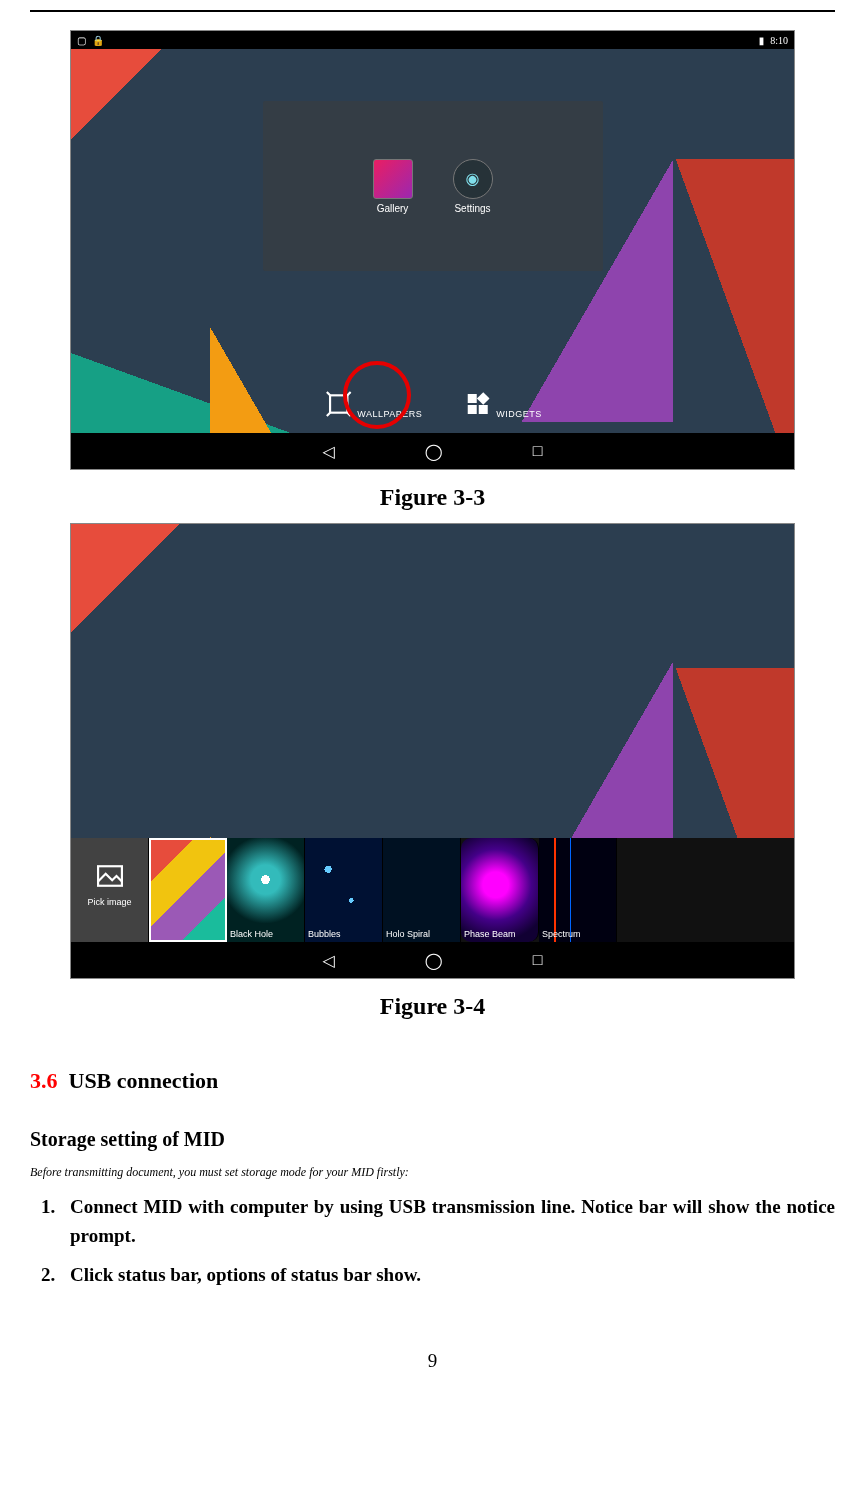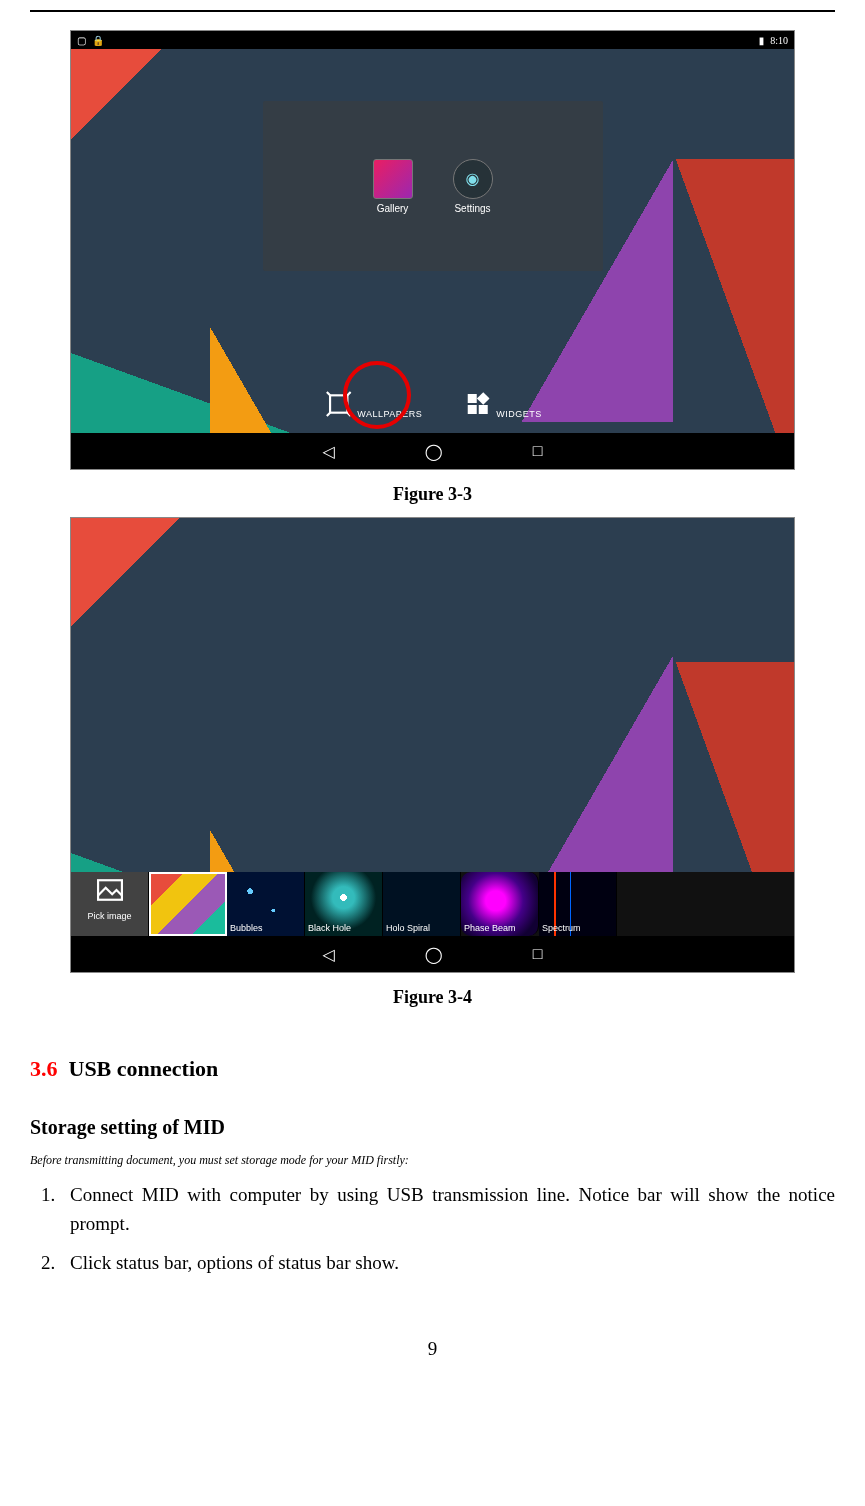--- a/index.html
+++ b/index.html
@@ -93,21 +93,21 @@
   }
 
   .set-wp-bar {
     position: absolute; top: 0; left: 0; right: 0;
     height: 42px; background: #ff5722;
     display: flex; align-items: center; gap: 14px;
     padding: 0 14px; color: #fff; font-family: sans-serif; font-size: 15px;
   }
   .wp-strip {
     position: absolute; bottom: 36px; left: 0; right: 0;
-    height: 64px; background: #111;
+    height: 104px; background: #111;
     display: flex; align-items: stretch;
   }
   .wp-item {
     position: relative;
     flex: 0 0 78px;
     border-right: 1px solid #000;
     display: flex; flex-direction: column; justify-content: flex-end;
     color:#fff; font-size: 9px; font-family: sans-serif;
     padding: 0 3px 3px;
     box-sizing: border-box;
@@ -118,21 +118,21 @@
   .wp-geo { background: linear-gradient(135deg,#e74c3c 0 25%,#f1c40f 25% 50%,#9b59b6 50% 75%,#1abc9c 75%); }
   .wp-bh { background: radial-gradient(circle at 50% 40%, #fff 0 6%, #3bb 6% 20%, #022 60%); }
   .wp-bub { background: radial-gradient(circle at 30% 30%, #6cf 0 4%, transparent 4%), radial-gradient(circle at 60% 60%, #6cf 0 3%, transparent 3%), #013; }
   .wp-holo { background: radial-gradient(circle at 50% 50%, #39f 0 3%, transparent 3%), #012; background-size: 16px 16px; }
   .wp-phase { background: radial-gradient(circle at 45% 45%, #f0f 0 18%, #408 50%, #103 80%); border-radius: 10px; }
   .wp-spec { background: linear-gradient(90deg, #001 0 20%, #f30 20% 22%, #001 22% 40%, #06f 40% 42%, #001 42%); }
 
   .caption {
     text-align: center;
     font-weight: bold;
-    font-size: 18px;
+    font-size: 24px;
     margin: 14px 0 12px;
   }
 
   .section-heading {
     margin: 48px 0 22px;
     font-size: 22px;
     font-weight: bold;
   }
   .section-heading .num { color: #ff0000; }
 
@@ -145,20 +145,21 @@
     font-size: 12px;
     line-height: 1.55;
     margin: 0 0 10px;
     font-style: italic;
   }
   ol.steps {
     font-size: 19px;
     line-height: 1.55;
     padding-left: 30px;
     margin: 0;
+    font-weight: bold;
   }
   ol.steps li { padding-left: 10px; margin-bottom: 10px; text-align: justify; }
 
   .page-number {
     text-align: center;
     font-size: 19px;
     margin-top: 60px;
     padding-bottom: 20px;
   }
 </style>
@@ -237,25 +238,25 @@
           <svg width="26" height="22" viewBox="0 0 24 20" fill="none" stroke="#fff" stroke-width="2">
               <rect x="1" y="1" width="22" height="18"></rect>
               <path d="M1 15 L8 8 L14 14 L18 10 L23 15"></path>
             </svg>
         </span>
         <span>Pick image</span>
       </div>
       <div class="wp-item wp-geo selected">
         <span></span>
       </div>
+      <div class="wp-item wp-bh">
+        <span>Black Hole</span>
+      </div>
       <div class="wp-item wp-bub">
         <span>Bubbles</span>
-      </div>
-      <div class="wp-item wp-bh">
-        <span>Black Hole</span>
       </div>
       <div class="wp-item wp-holo">
         <span>Holo Spiral</span>
       </div>
       <div class="wp-item wp-phase">
         <span>Phase Beam</span>
       </div>
       <div class="wp-item wp-spec">
         <span>Spectrum</span>
       </div>

